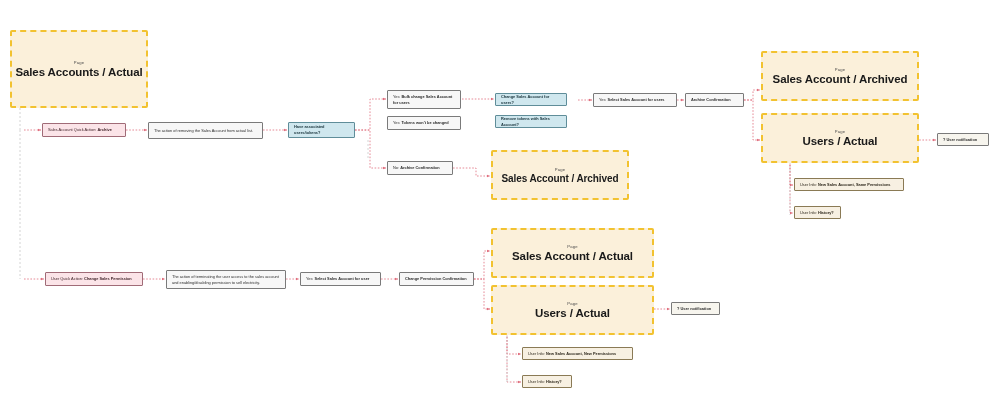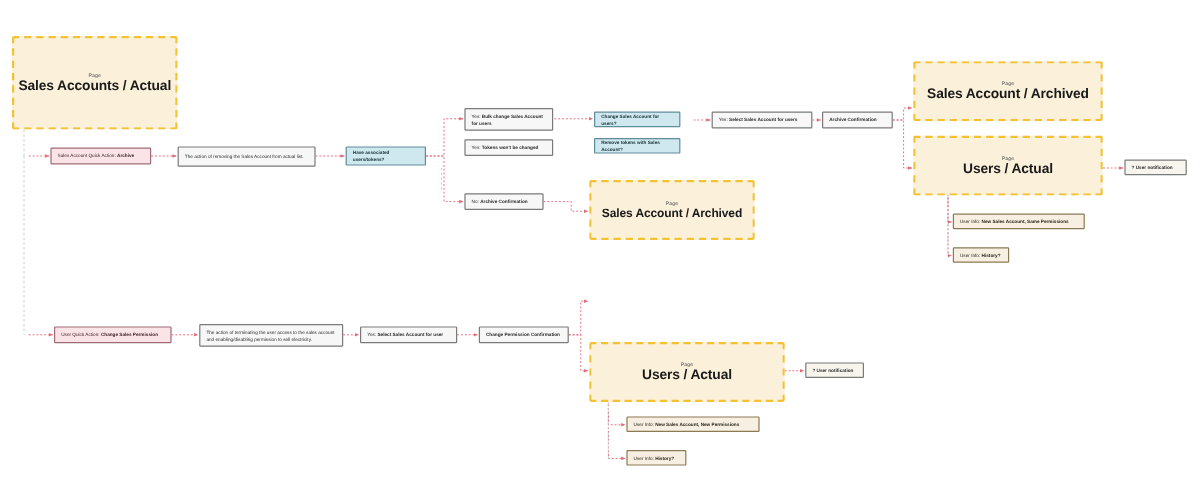--- a/index.html
+++ b/index.html
@@ -244,20 +244,24 @@
     <div class="t">
       <span class="lbl">Yes:</span>
       <span class="strong">Select Sales Account for user</span>
     </div>
   </div>
 
   <div class="node box" style="left:399px;top:272px;width:75px;height:14px;">
     <div class="t strong">Change Permission Confirmation</div>
   </div>
 
+  <div class="node page" style="left:491px;top:228px;width:163px;height:50px;">
+    <div class="kicker">Page</div>
+    <div class="ptitle">Sales Account / Actual</div>
+  </div>
 
   <div class="node page" style="left:491px;top:285px;width:163px;height:50px;">
     <div class="kicker">Page</div>
     <div class="ptitle">Users / Actual</div>
   </div>
 
   <div class="node box notif" style="left:671px;top:302px;width:49px;height:13px;">
     <div class="t">? User notification</div>
   </div>
 

